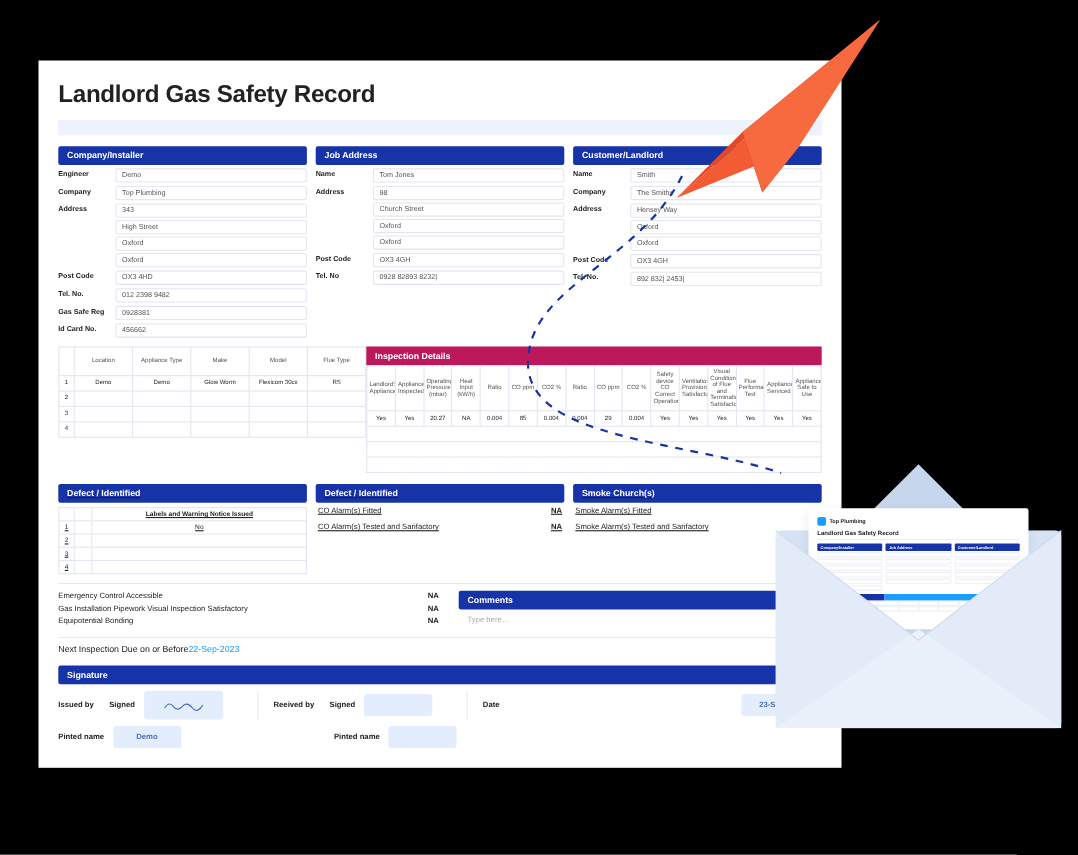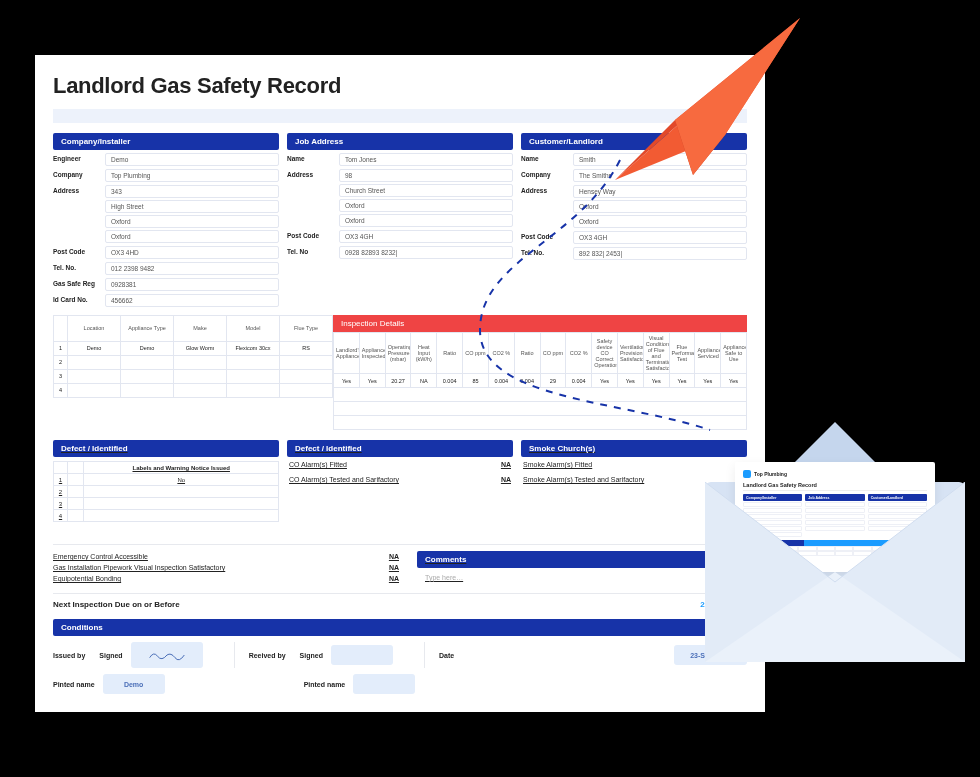--- a/index.html
+++ b/index.html
@@ -36,25 +36,25 @@
   .panel { flex: 1; }
   .panel-hd {
     background: #1733a8;
     color: #fff;
     padding: 4px 8px;
     font-size: 8px;
     font-weight: 700;
     border-radius: 2px;
   }
   .panel-hd-light {
-    background: #ef4444;
+    background: #be185d;
     color: #fff;
     padding: 4px 8px;
     font-size: 8px;
-    font-weight: 400;
+    font-weight: 700;
   }
   .field {
     display: flex;
     margin-top: 3px;
     align-items: flex-start;
   }
   .field-label {
     width: 52px;
     font-size: 6.5px;
     font-weight: 700;
@@ -102,21 +102,21 @@
     border-collapse: collapse;
     font-size: 6px;
     margin-top: 4px;
   }
   .mini-table td, .mini-table th {
     border: 1px solid #e2e6f0;
     padding: 2px 4px;
     height: 12px;
     text-align: center;
   }
-  .checks { margin-top: 22px; border-top: 1px solid #e7e9ee; padding-top: 6px; text-decoration: underline; }
+  .checks { margin-top: 8px; border-top: 1px solid #e7e9ee; padding-top: 6px; }
   .check-row {
     display: flex;
     align-items: center;
     font-size: 7px;
     padding: 2px 0;
   }
   .check-label { flex: 1; }
   .check-val {
     width: 40px;
     text-align: right;
@@ -126,26 +126,25 @@
   .comments-box {
     width: 330px;
   }
   .type-here {
     padding: 6px 8px;
     color: #aaa;
     font-size: 7px;
   }
   .next-row {
     display: flex;
-    justify-content: space-between;
     border-top: 1px solid #e7e9ee;
     padding-top: 6px;
     margin-top: 6px;
     font-size: 8px;
-    font-weight: 700;
+    font-weight: 400;
   }
   .next-date { color: #1b9cff; }
   .sig-hd {
     background: #1733a8;
     color: #fff;
     padding: 4px 8px;
     font-size: 8px;
     font-weight: 700;
     margin-top: 10px;
     border-radius: 2px;
@@ -539,21 +538,21 @@
       <div class="panel-hd">Comments</div>
       <div class="type-here">Type here…</div>
     </div>
   </div>
 
   <div class="next-row">
     <span>Next Inspection Due on or Before</span>
     <span class="next-date">22-Sep-2023</span>
   </div>
 
-  <div class="sig-hd">Conditions</div>
+  <div class="sig-hd">Signature</div>
 
   <div class="sig-row">
     <div class="sig-col">
         <span>Issued by</span>
       </div>
     <div class="sig-col">
         <span>Signed</span>
       <div class="sig-box">
         <svg class="scribble" viewBox="0 0 60 20">
             <path d="M4 14 Q 10 4, 16 12 T 30 10 Q 36 6, 42 14 T 56 10" stroke="#4b6fb8" stroke-width="1.5" fill="none"></path>

